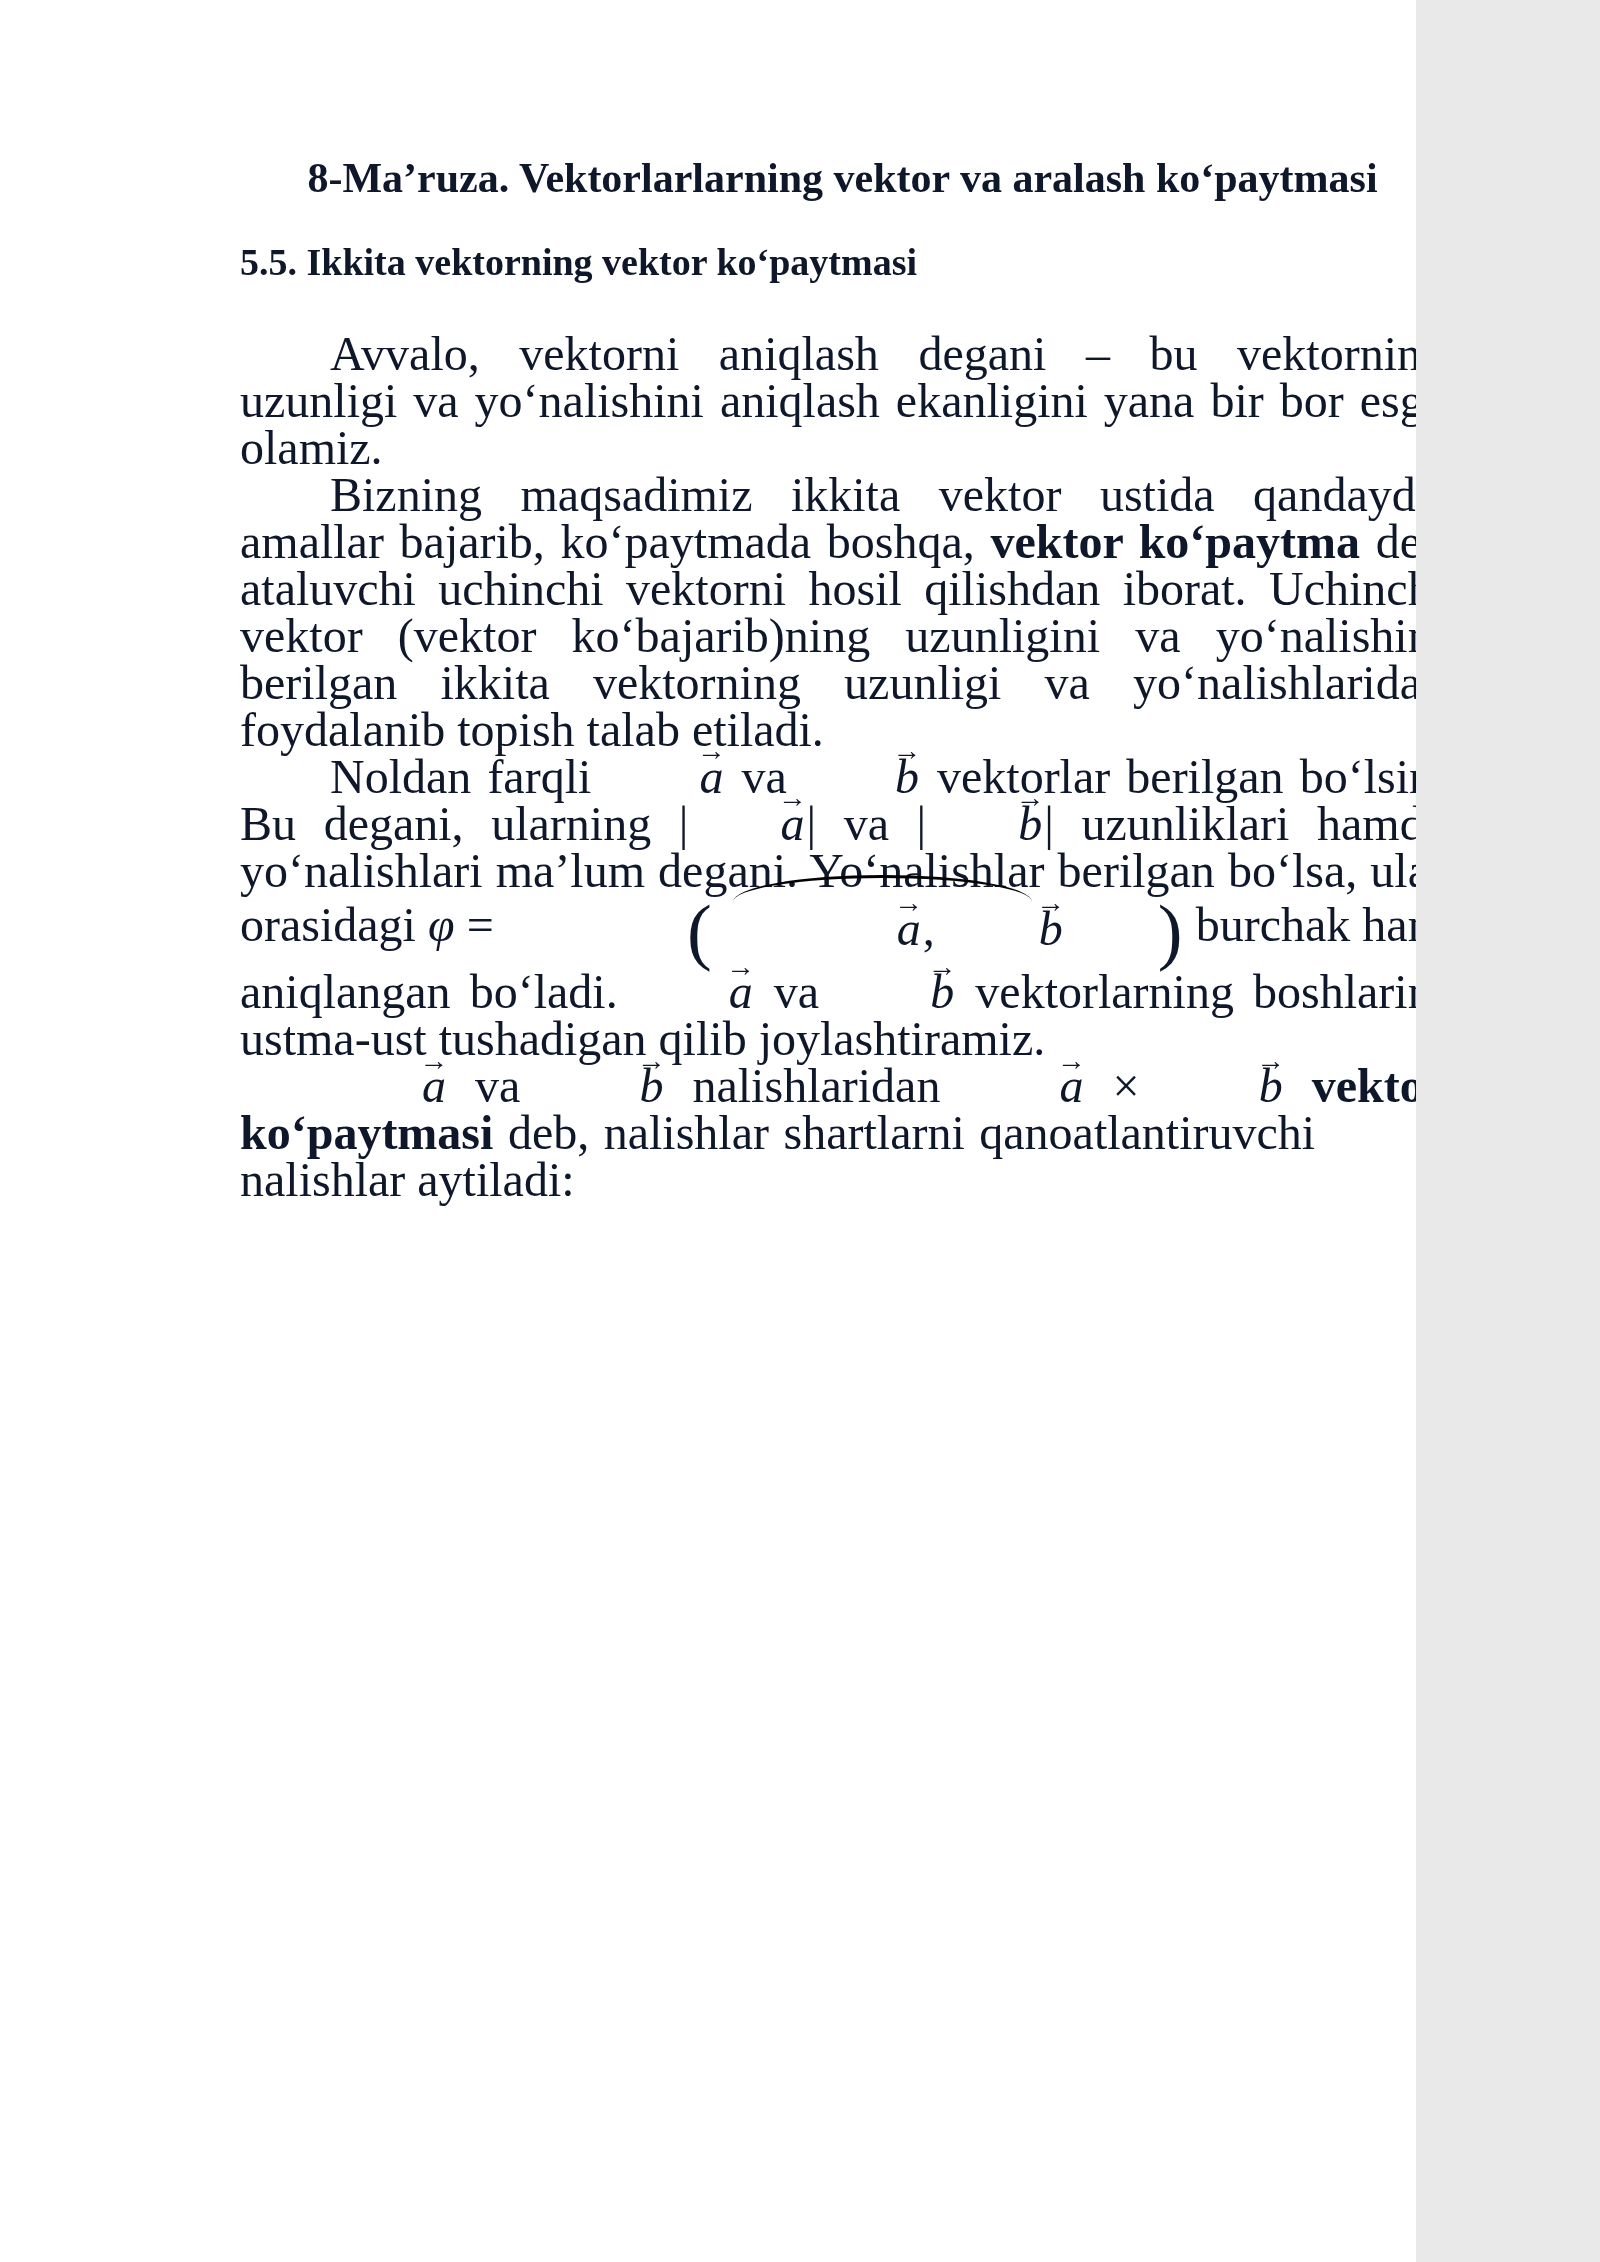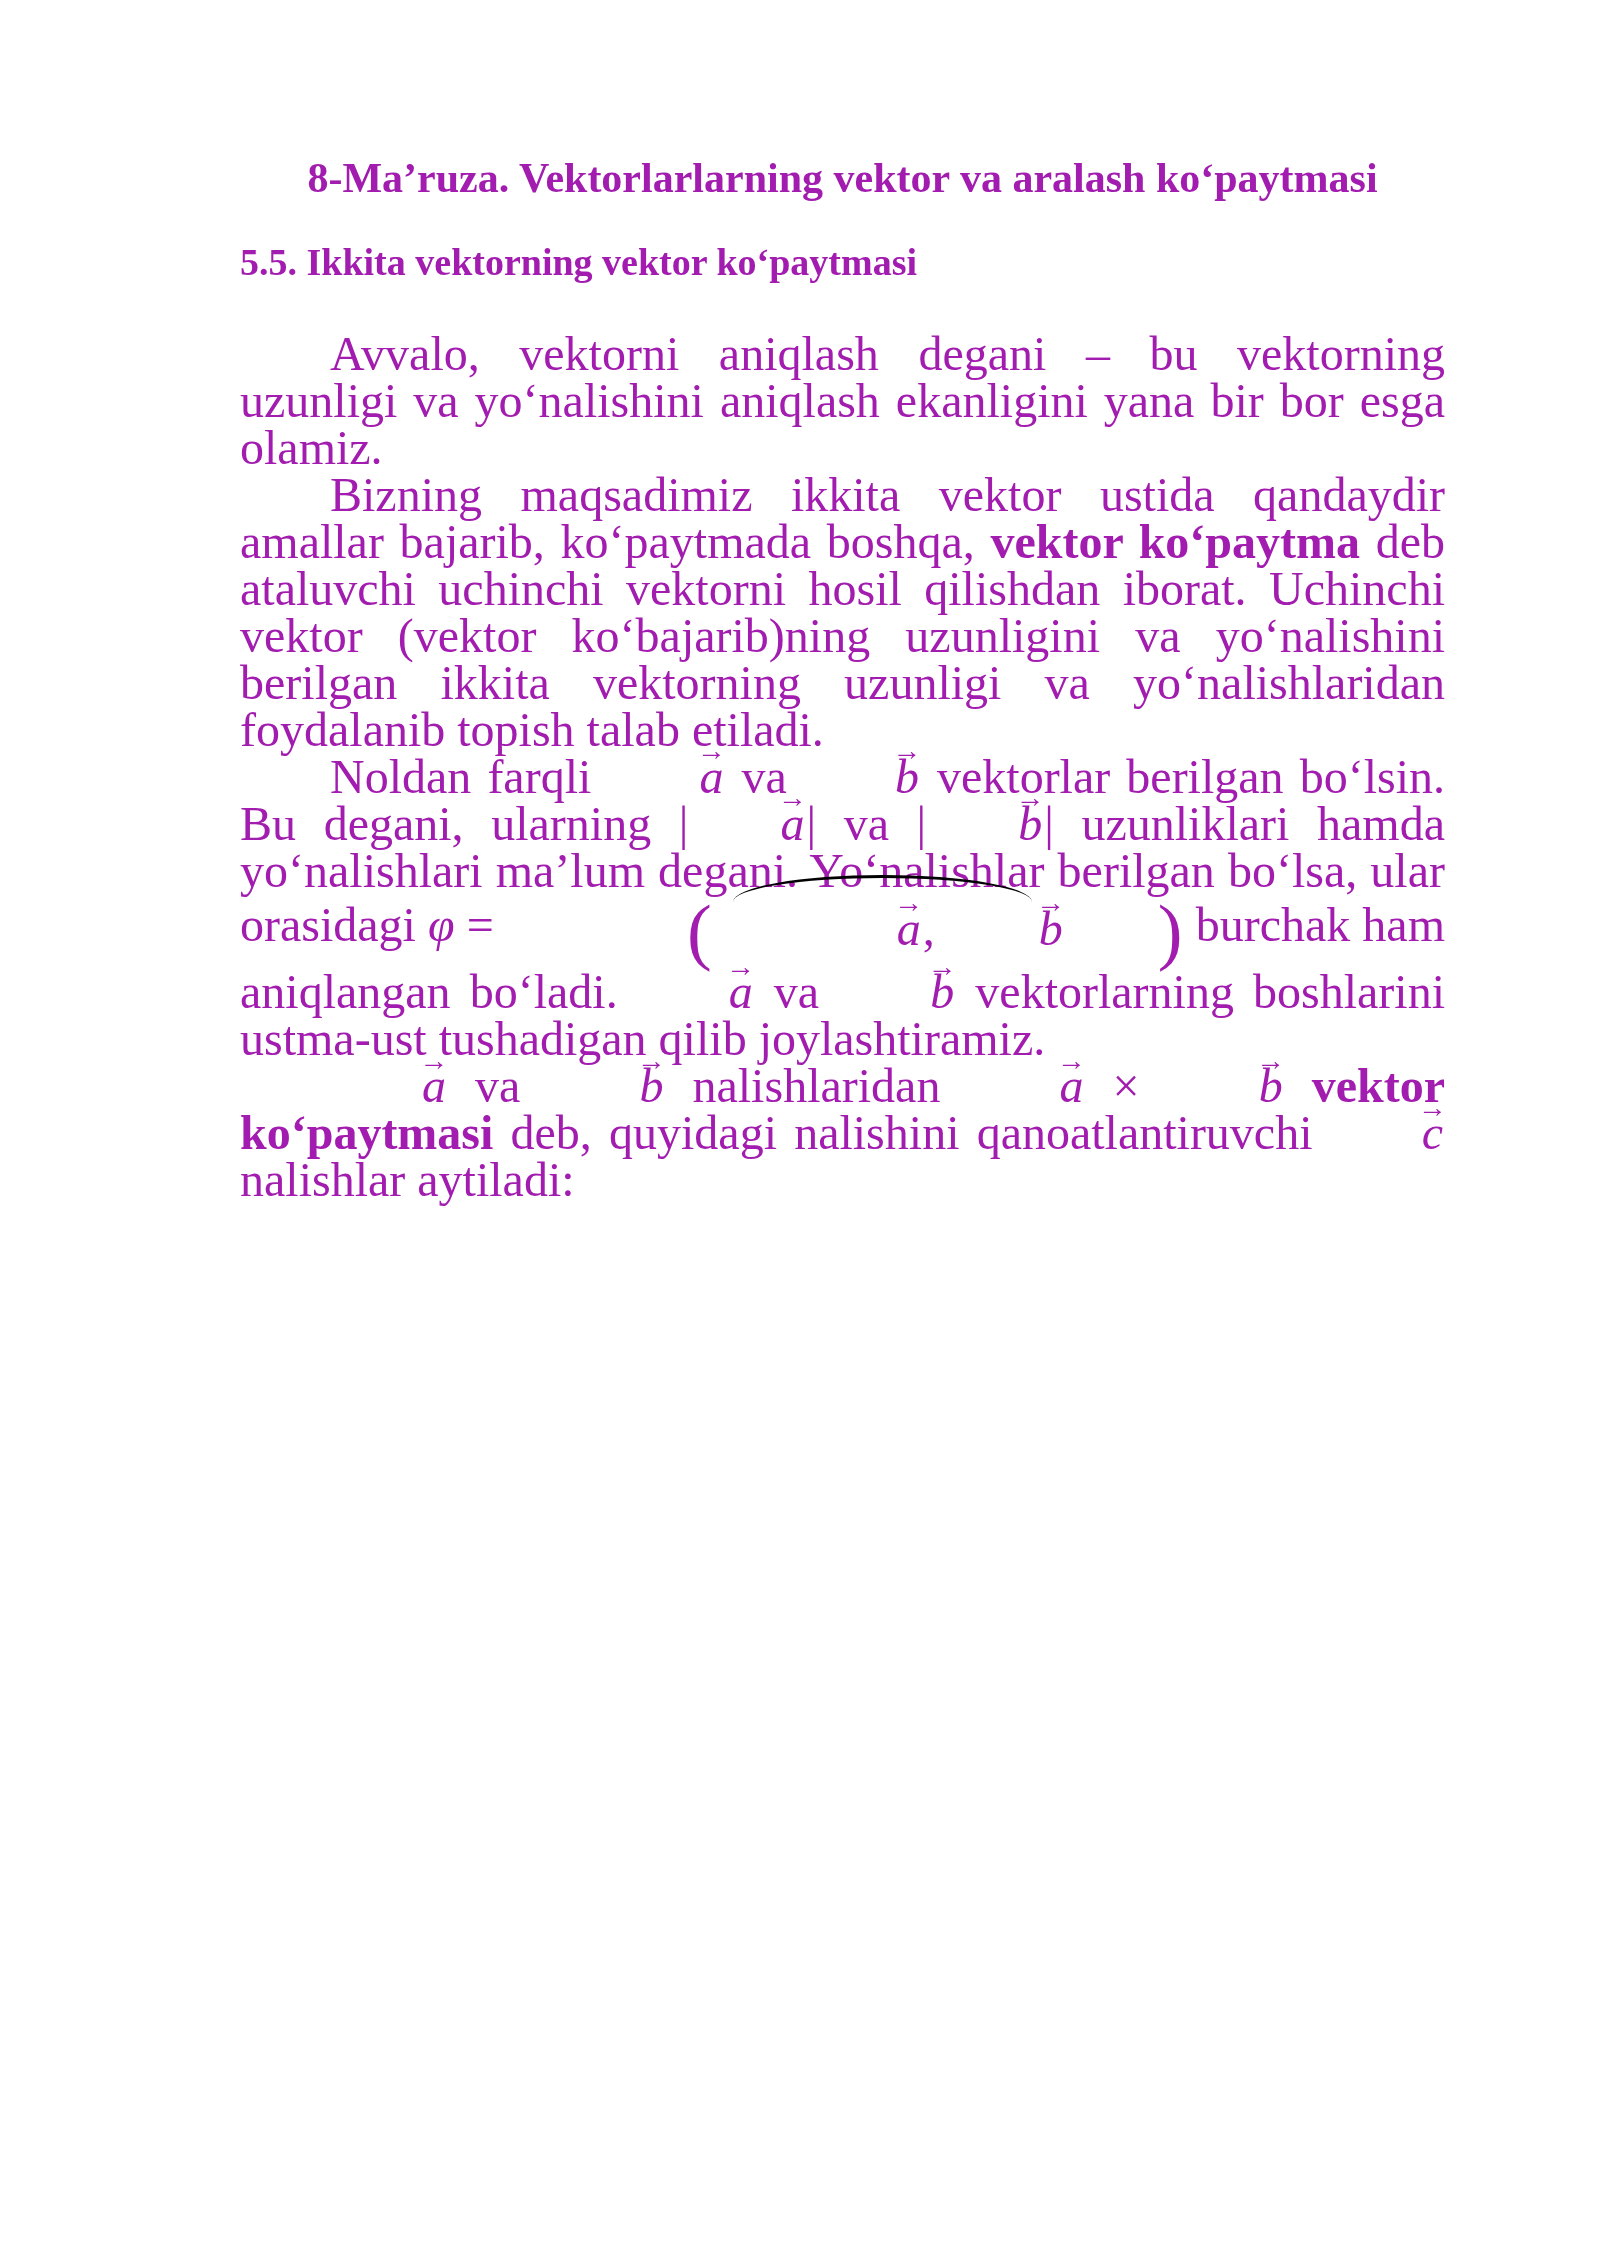--- a/index.html
+++ b/index.html
@@ -1,22 +1,22 @@
 <!DOCTYPE html>
 <html><head>
 <meta charset="utf-8">
 <style>
   html,body{margin:0;padding:0;background:#e9e9e9;}
   .page{
     position:relative;
-    width:1600px;height:2262px;
+    width:1416px;height:2262px;
     background:#ffffff;
     overflow:hidden;
     font-family:"Liberation Serif","DejaVu Serif",serif;
-    color:#a21caf;
+    color:#0f172a;
   }
   .content{
     position:absolute;
     left:240px;top:152px;
     width:1205px;
   }
   h1.title{
     margin:0;
     font-size:42px;line-height:1.25;
     font-weight:bold;
@@ -92,16 +92,16 @@
 <body>
 
 <div class="page">
   <div class="content">
     <h1 class="title">8-Ma’ruza. Vektorlarlarning vektor va aralash ko‘paytmasi</h1>
     <h2 class="subtitle">5.5. Ikkita vektorning vektor ko‘paytmasi</h2>
     <div class="docbody" id="doc-body">
         <p><span>Avvalo, vektorni aniqlash degani – bu vektorning uzunligi va yo‘nalishini aniqlash ekanligini yana bir bor esga olamiz.</span></p>
         <p><span>Bizning maqsadimiz ikkita vektor ustida qandaydir amallar bajarib, ko‘paytmada boshqa, </span><span class="b">vektor ko‘paytma</span><span> deb ataluvchi uchinchi vektorni hosil qilishdan iborat. Uchinchi vektor (vektor ko‘bajarib)ning uzunligini va yo‘nalishini berilgan ikkita vektorning uzunligi va yo‘nalishlaridan foydalanib topish talab etiladi.</span></p>
         <p><span>Noldan farqli </span><span class="vec">a</span><span> va </span><span class="vec">b</span><span> vektorlar berilgan bo‘lsin. Bu degani, ularning |</span><span class="vec">a</span><span>| va |</span><span class="vec">b</span><span>| uzunliklari hamda yo‘nalishlari ma’lum degani. Yo‘nalishlar berilgan bo‘lsa, ular orasidagi </span><span class="i">φ</span><span> = </span><span class="angle"><span class="bigp">(</span><span class="hatwrap"><span class="vec">a</span>, <span class="vec">b</span></span><span class="bigp">)</span></span><span> burchak ham aniqlangan bo‘ladi. </span><span class="vec">a</span><span> va </span><span class="vec">b</span><span> vektorlarning boshlarini ustma-ust tushadigan qilib joylashtiramiz.</span></p>
-        <p><span class="vec">a</span><span> va </span><span class="vec">b</span><span> nalishlaridan </span><span class="vec">a</span><span> × </span><span class="vec">b</span><span> </span><span class="b">vektor ko‘paytmasi</span><span> deb, quyidagi nalishini qanoatlantiruvchi </span><span class="vec">c</span><span> nalishlar aytiladi:</span></p>
+        <p><span class="vec">a</span><span> va </span><span class="vec">b</span><span> nalishlaridan </span><span class="vec">a</span><span> × </span><span class="vec">b</span><span> </span><span class="b">vektor ko‘paytmasi</span><span> deb, nalishlar shartlarni qanoatlantiruvchi </span><span class="vec">c</span><span> nalishlar aytiladi:</span></p>
       </div>
   </div>
 </div>
 
 </body></html>

